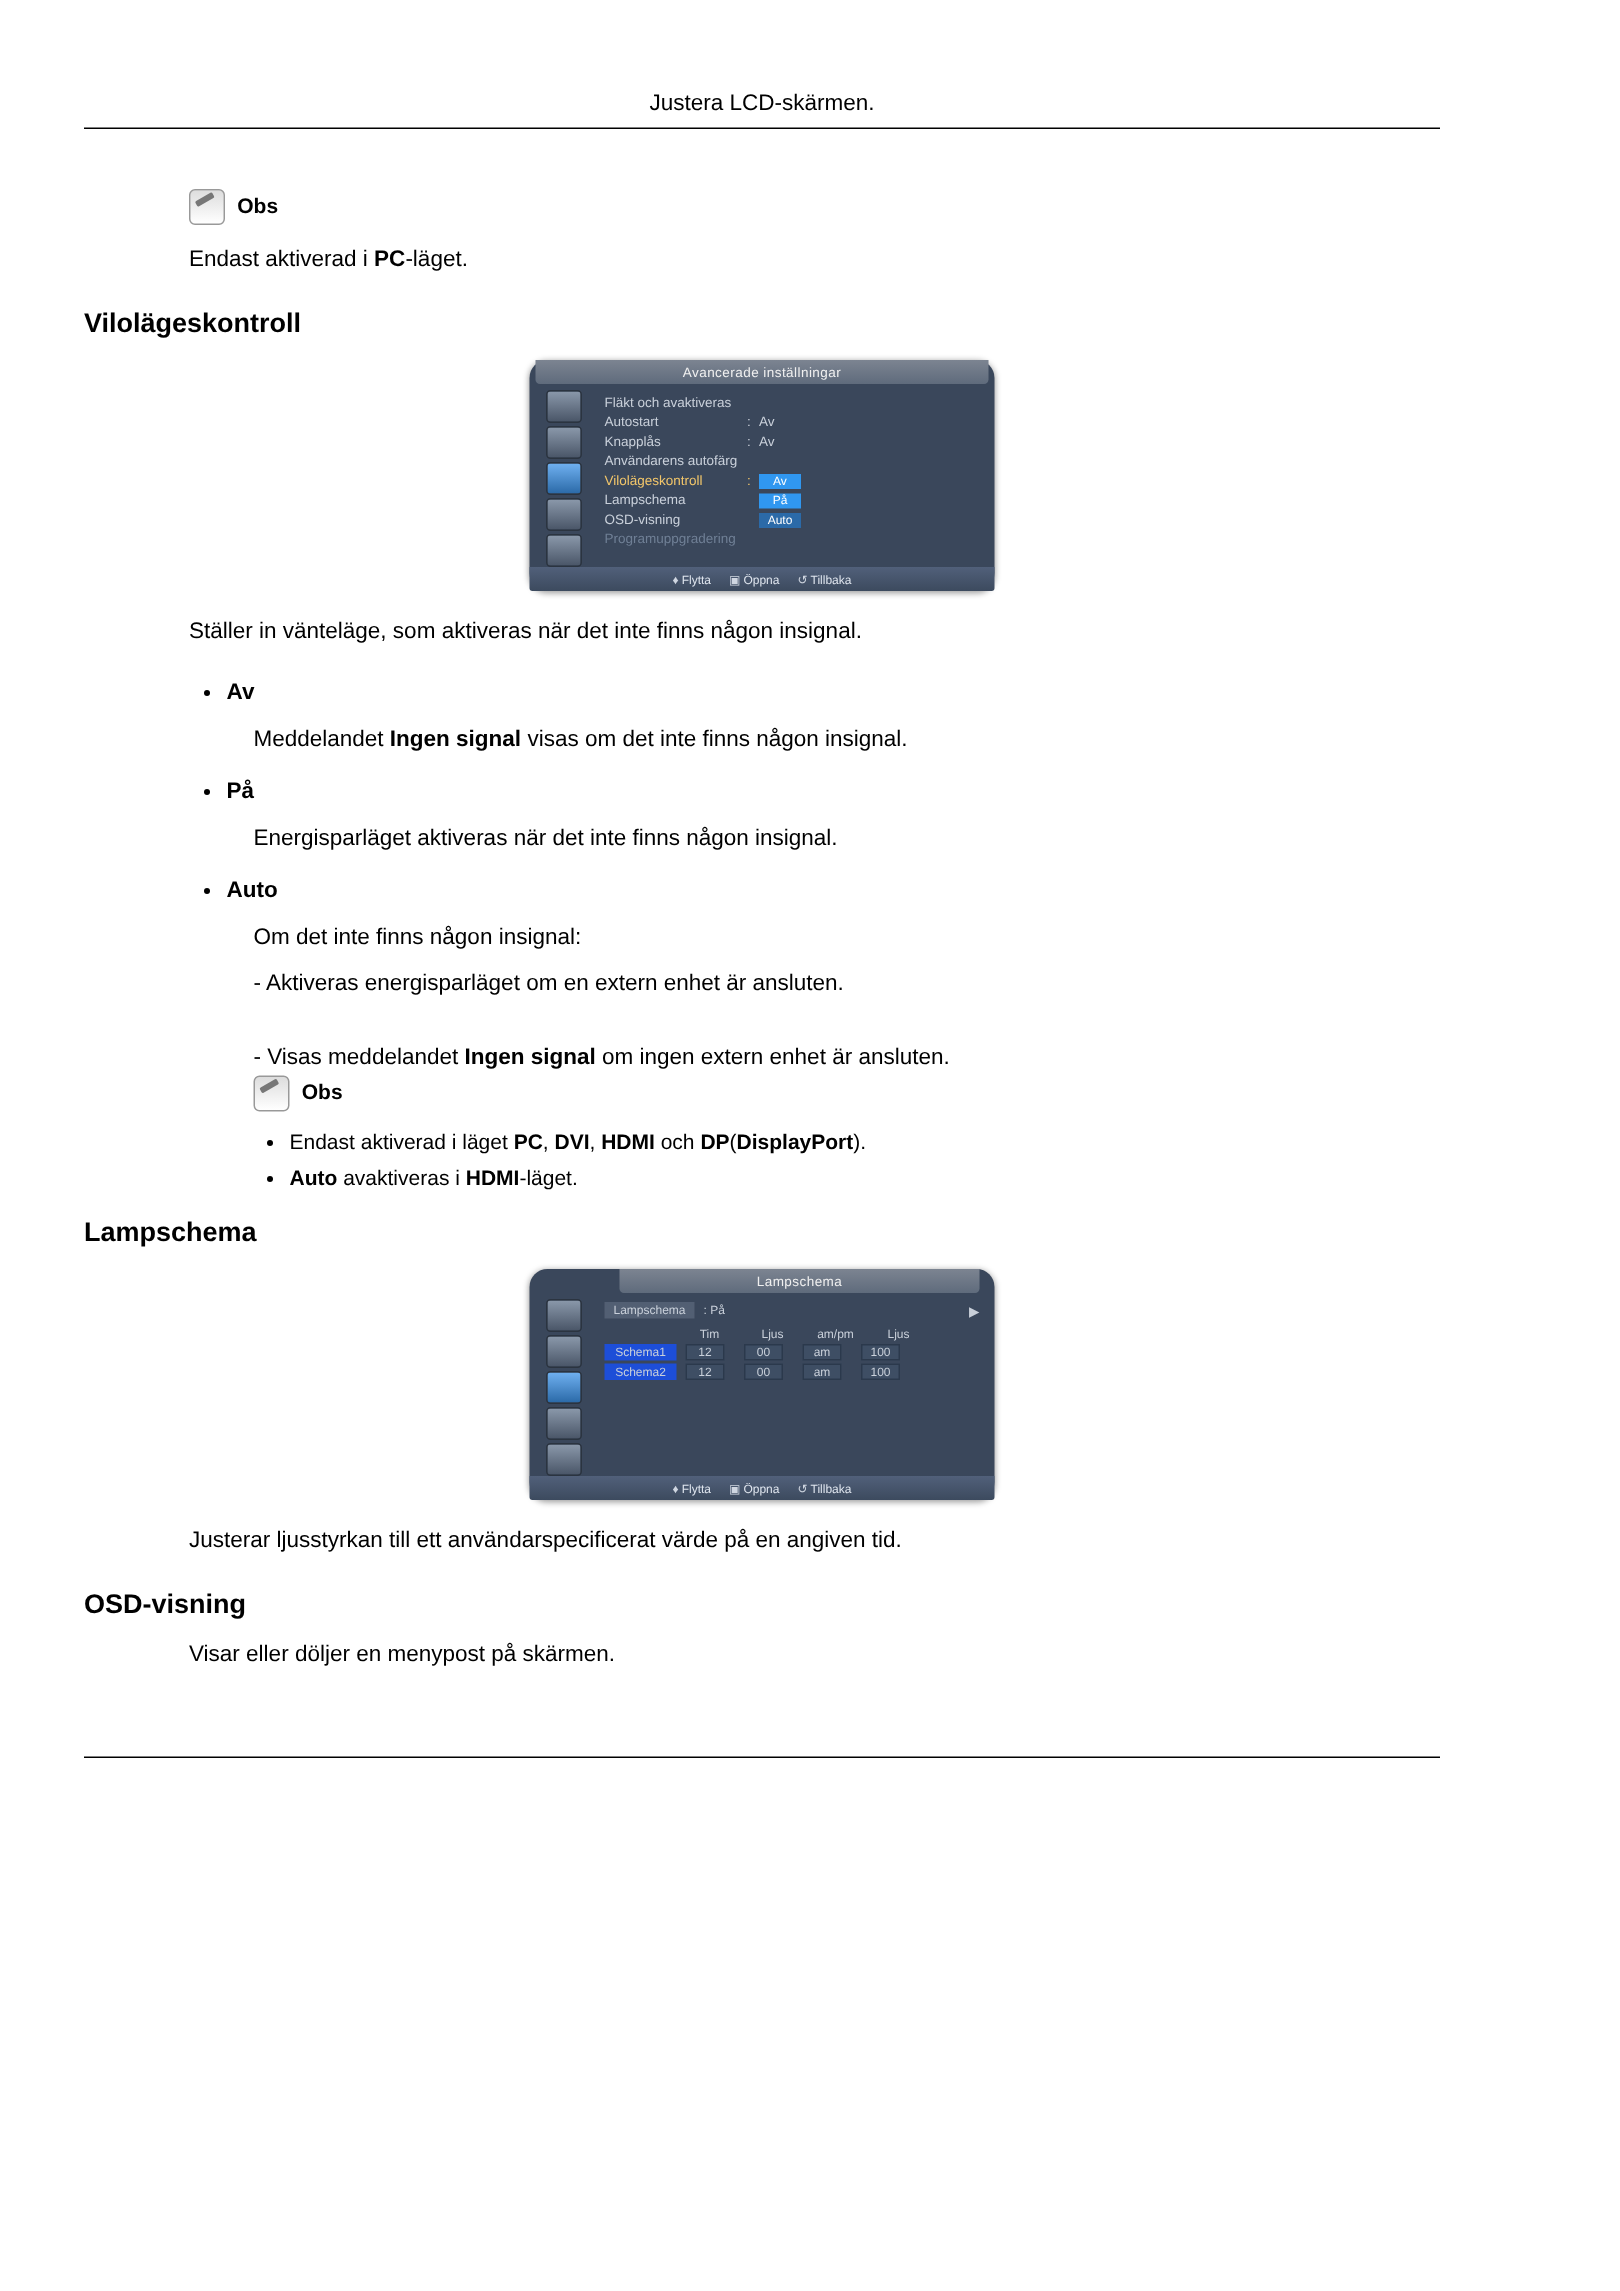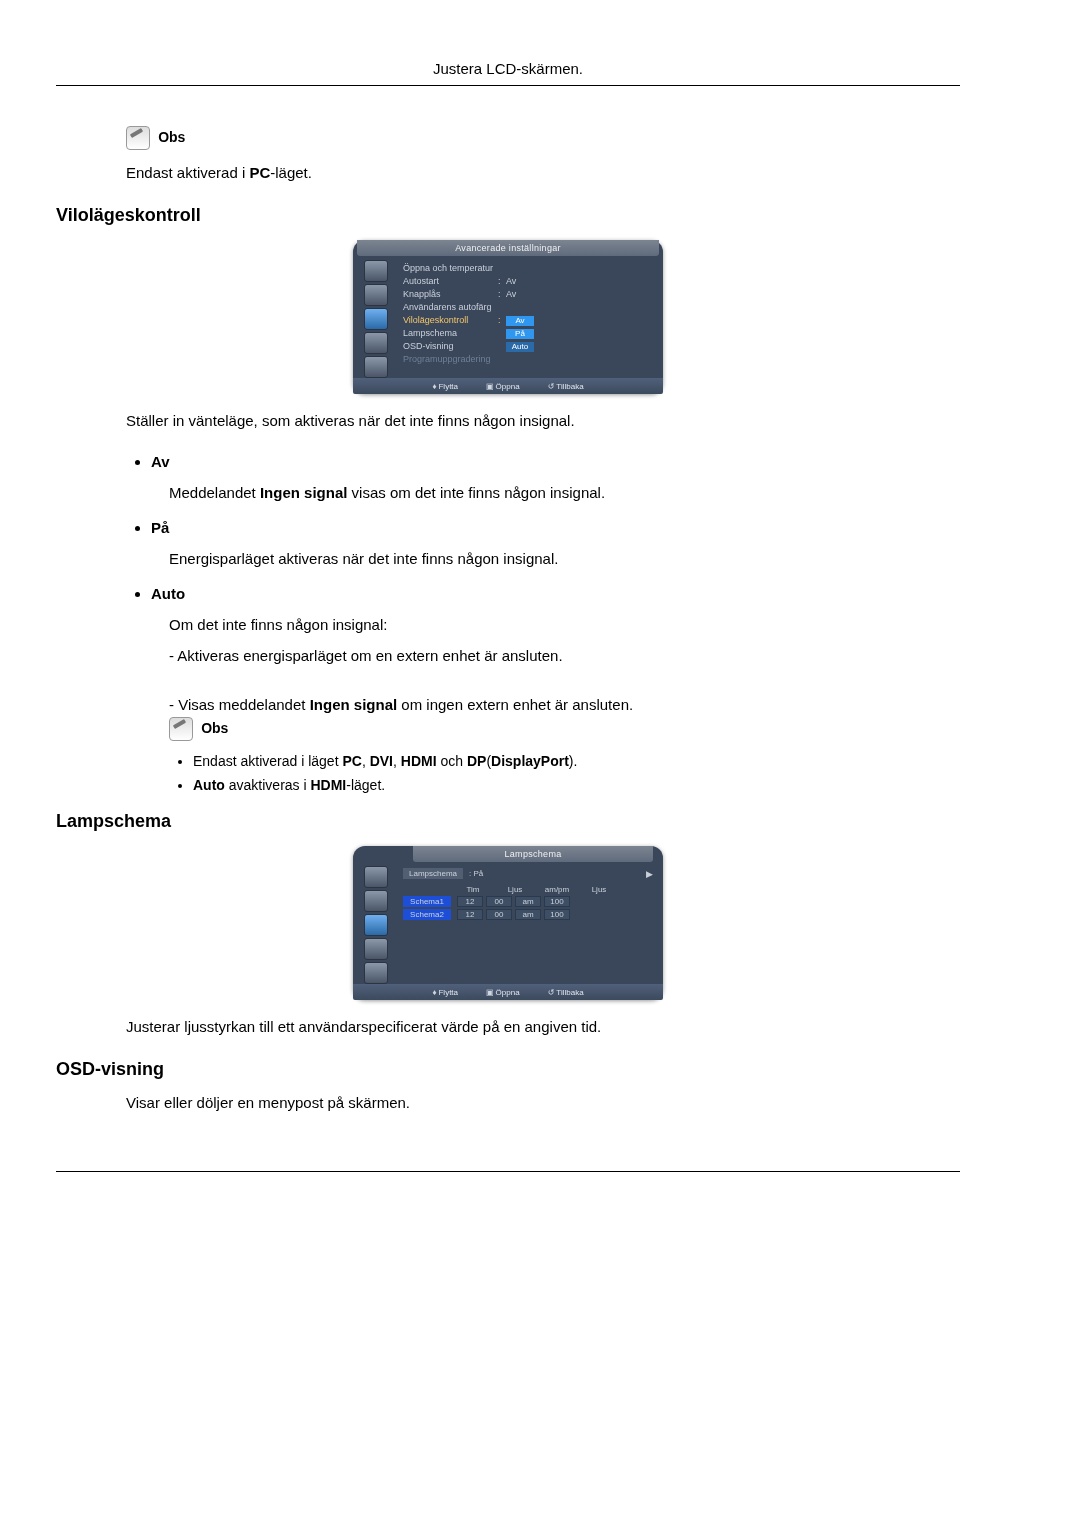--- a/index.html
+++ b/index.html
@@ -165,21 +165,21 @@
       text-align: center;
       line-height: 10px;
       height: 10px;
     }
     .osd-footer {
       background: linear-gradient(#51607a, #3c4a5e);
       height: 16px;
       display: flex;
       align-items: center;
       justify-content: center;
-      gap: 28px;
+      gap: 12px;
       font-size: 8px;
       color: #dfe5ee;
       border-radius: 0 0 2px 2px;
     }
     .osd-footer .fico { margin-right: 2px; opacity: 0.9; }
     
     .lamp-header {
       display: flex;
       margin-left: 55px;
       font-size: 8px;
@@ -193,21 +193,21 @@
       margin-top: 2px;
     }
     .lamp-row-out .tag {
       background: #1d4ed8;
       width: 48px;
       line-height: 11px;
       text-align: center;
       font-size: 8px;
       margin-right: 6px;
     }
-    .lamp-row-out .vals { display: flex; gap: 3px; }
+    .lamp-row-out .vals { display: flex; gap: 13px; }
     .lamp-row-out .vals span {
       background: #3e4e64;
       border: 1px solid #2b394c;
       width: 24px;
       line-height: 9px;
       text-align: center;
       font-size: 8px;
     }
     .lamp-top-row {
       display:flex;
@@ -254,21 +254,21 @@
       <div class="osd-body">
         <div class="osd-left">
           <div class="icn"></div>
           <div class="icn"></div>
           <div class="icn active"></div>
           <div class="icn"></div>
           <div class="icn"></div>
         </div>
         <div class="osd-right">
           <div class="osd-row">
-              <span class="lbl">Öppna och temperatur</span>
+              <span class="lbl">Fläkt och avaktiveras</span>
             </div>
           <div class="osd-row">
               <span class="lbl">Autostart</span>
               <span class="colon">:</span>
               <span class="val">Av</span>
             </div>
           <div class="osd-row">
               <span class="lbl">Knapplås</span>
               <span class="colon">:</span>
               <span class="val">Av</span>

